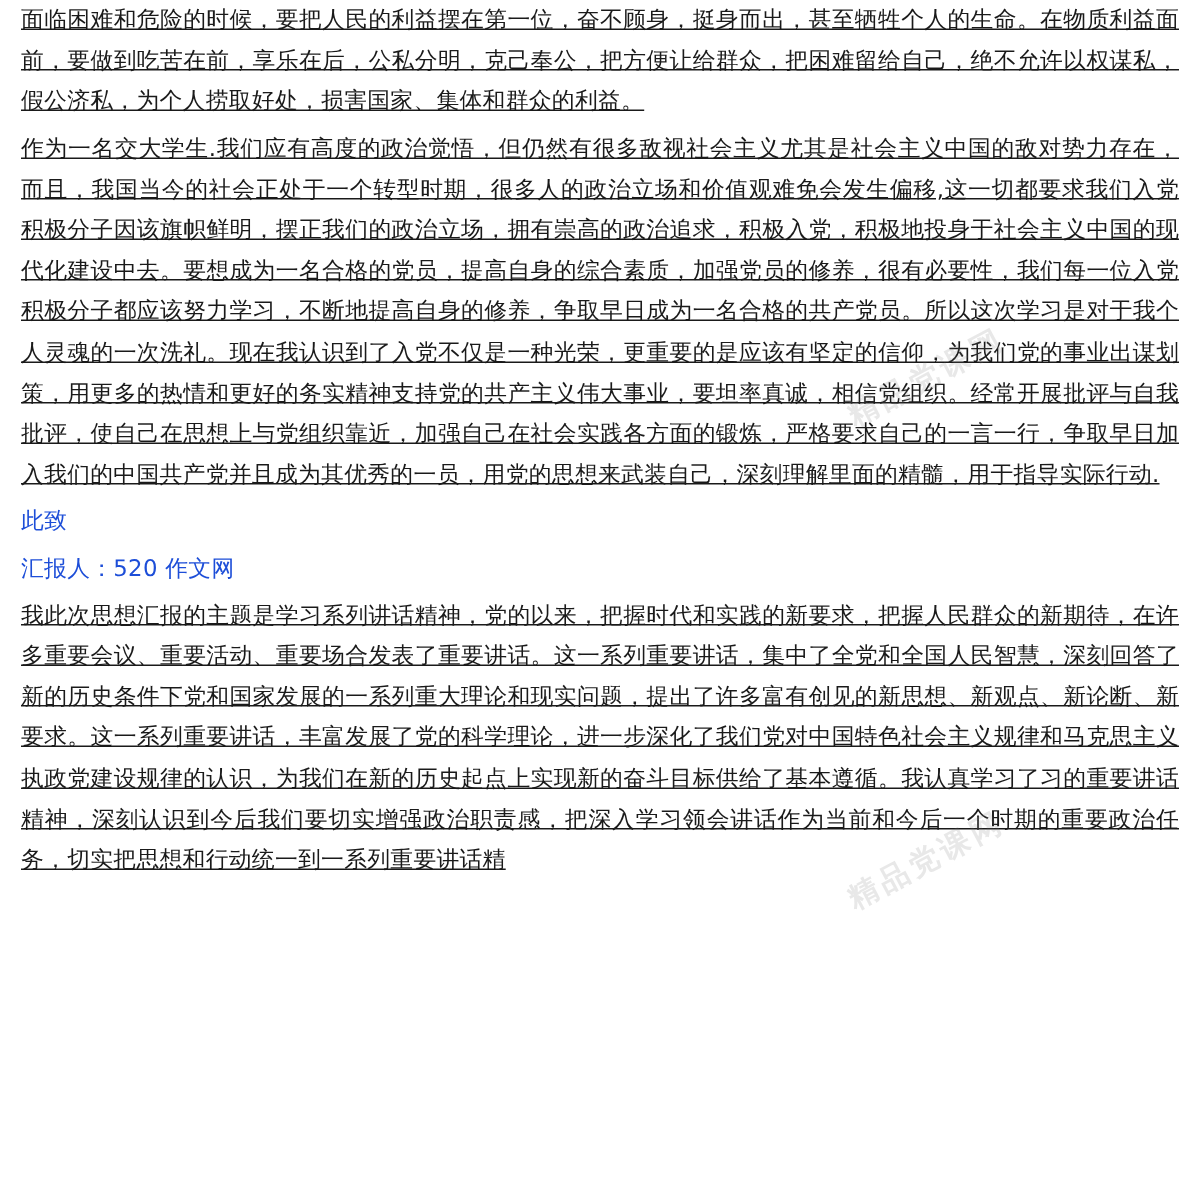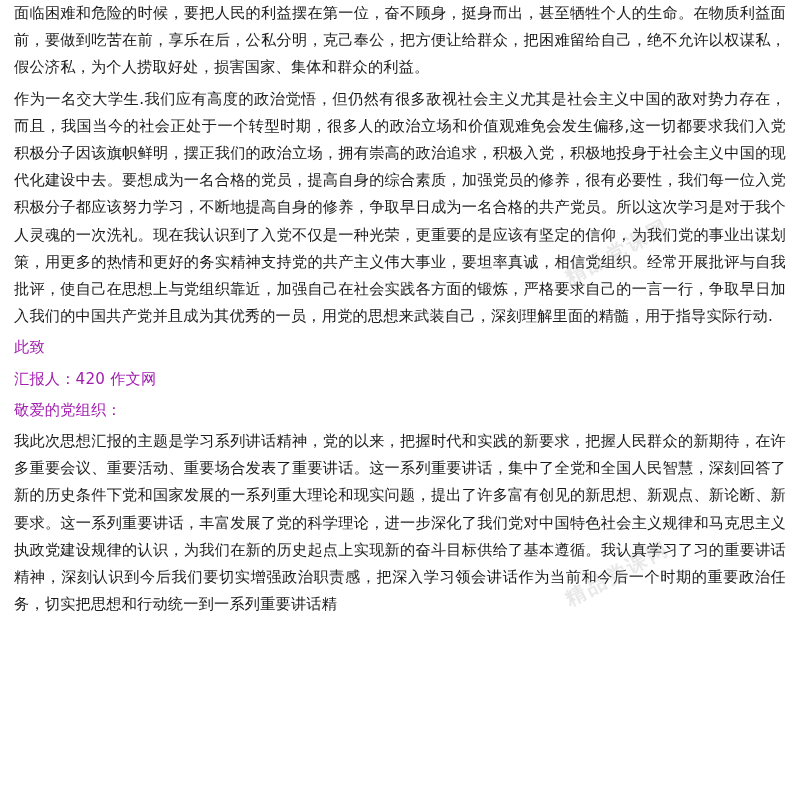--- a/index.html
+++ b/index.html
@@ -29,26 +29,27 @@
     box-sizing: border-box;
   }
   p.para {
     margin: 0 0 4px 0;
     font-size: 15.2px;
     line-height: 27.2px;
     color: #1a1a1a;
     text-align: justify;
     text-justify: inter-ideograph;
     letter-spacing: 0.2px;
+    text-decoration: underline;
   }
   p.line {
     margin: 0 0 4px 0;
     font-size: 15.2px;
     line-height: 27.2px;
-    color: #a21caf;
+    color: #1d4ed8;
     text-align: left;
     letter-spacing: 0.2px;
   }
   
   .clip-top {
     margin-top: -3px;
   }
   
   .watermark {
     position: absolute;
@@ -71,22 +72,21 @@
 
 <div id="page">
 
   <div class="doc">
 
     <p class="para clip-top">面临困难和危险的时候，要把人民的利益摆在第一位，奋不顾身，挺身而出，甚至牺牲个人的生命。在物质利益面前，要做到吃苦在前，享乐在后，公私分明，克己奉公，把方便让给群众，把困难留给自己，绝不允许以权谋私，假公济私，为个人捞取好处，损害国家、集体和群众的利益。</p>
 
     <p class="para">作为一名交大学生.我们应有高度的政治觉悟，但仍然有很多敌视社会主义尤其是社会主义中国的敌对势力存在，而且，我国当今的社会正处于一个转型时期，很多人的政治立场和价值观难免会发生偏移,这一切都要求我们入党积极分子因该旗帜鲜明，摆正我们的政治立场，拥有崇高的政治追求，积极入党，积极地投身于社会主义中国的现代化建设中去。要想成为一名合格的党员，提高自身的综合素质，加强党员的修养，很有必要性，我们每一位入党积极分子都应该努力学习，不断地提高自身的修养，争取早日成为一名合格的共产党员。所以这次学习是对于我个人灵魂的一次洗礼。现在我认识到了入党不仅是一种光荣，更重要的是应该有坚定的信仰，为我们党的事业出谋划策，用更多的热情和更好的务实精神支持党的共产主义伟大事业，要坦率真诚，相信党组织。经常开展批评与自我批评，使自己在思想上与党组织靠近，加强自己在社会实践各方面的锻炼，严格要求自己的一言一行，争取早日加入我们的中国共产党并且成为其优秀的一员，用党的思想来武装自己，深刻理解里面的精髓，用于指导实际行动.</p>
 
     <p class="line">此致</p>
-    <p class="line">汇报人：420 作文网</p>
-    <p class="line">敬爱的党组织：</p>
+    <p class="line">汇报人：520 作文网</p>
 
     <p class="para">我此次思想汇报的主题是学习系列讲话精神，党的以来，把握时代和实践的新要求，把握人民群众的新期待，在许多重要会议、重要活动、重要场合发表了重要讲话。这一系列重要讲话，集中了全党和全国人民智慧，深刻回答了新的历史条件下党和国家发展的一系列重大理论和现实问题，提出了许多富有创见的新思想、新观点、新论断、新要求。这一系列重要讲话，丰富发展了党的科学理论，进一步深化了我们党对中国特色社会主义规律和马克思主义执政党建设规律的认识，为我们在新的历史起点上实现新的奋斗目标供给了基本遵循。我认真学习了习的重要讲话精神，深刻认识到今后我们要切实增强政治职责感，把深入学习领会讲话作为当前和今后一个时期的重要政治任务，切实把思想和行动统一到一系列重要讲话精</p>
 
   </div>
 
   <div class="watermark wm1">精品党课网</div>
   <div class="watermark wm2">精品党课网</div>
 
 </div>
 

